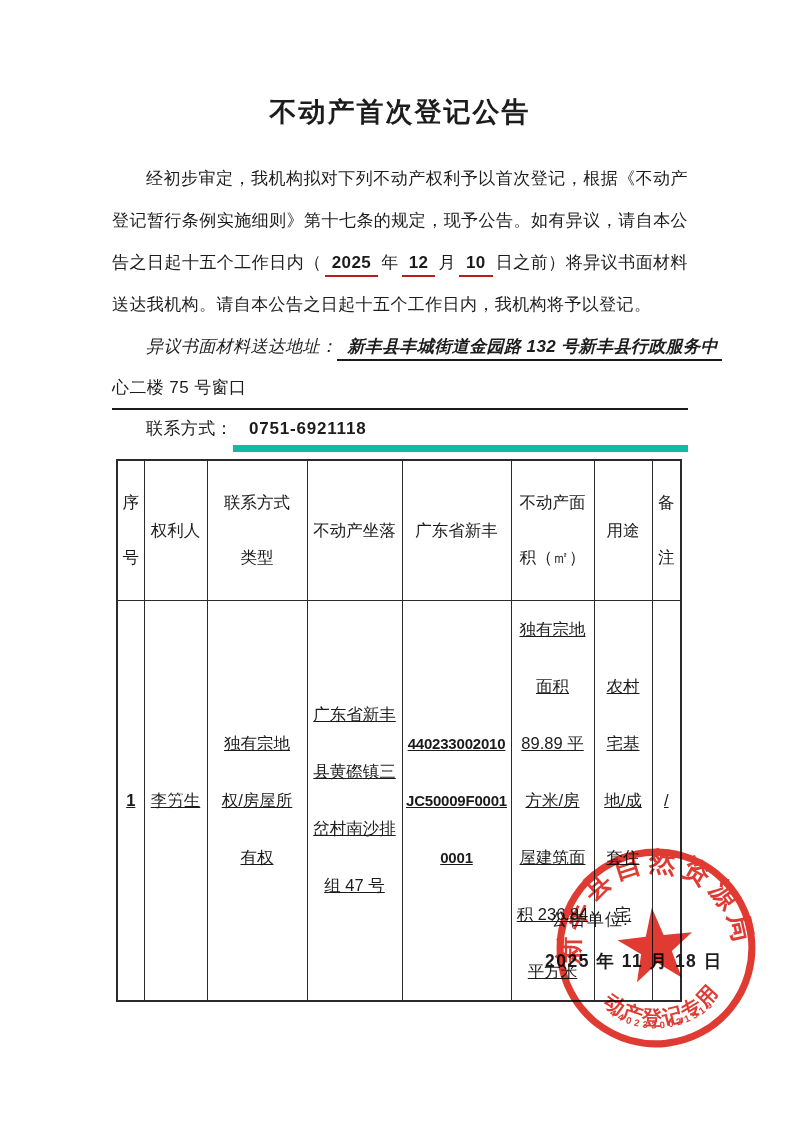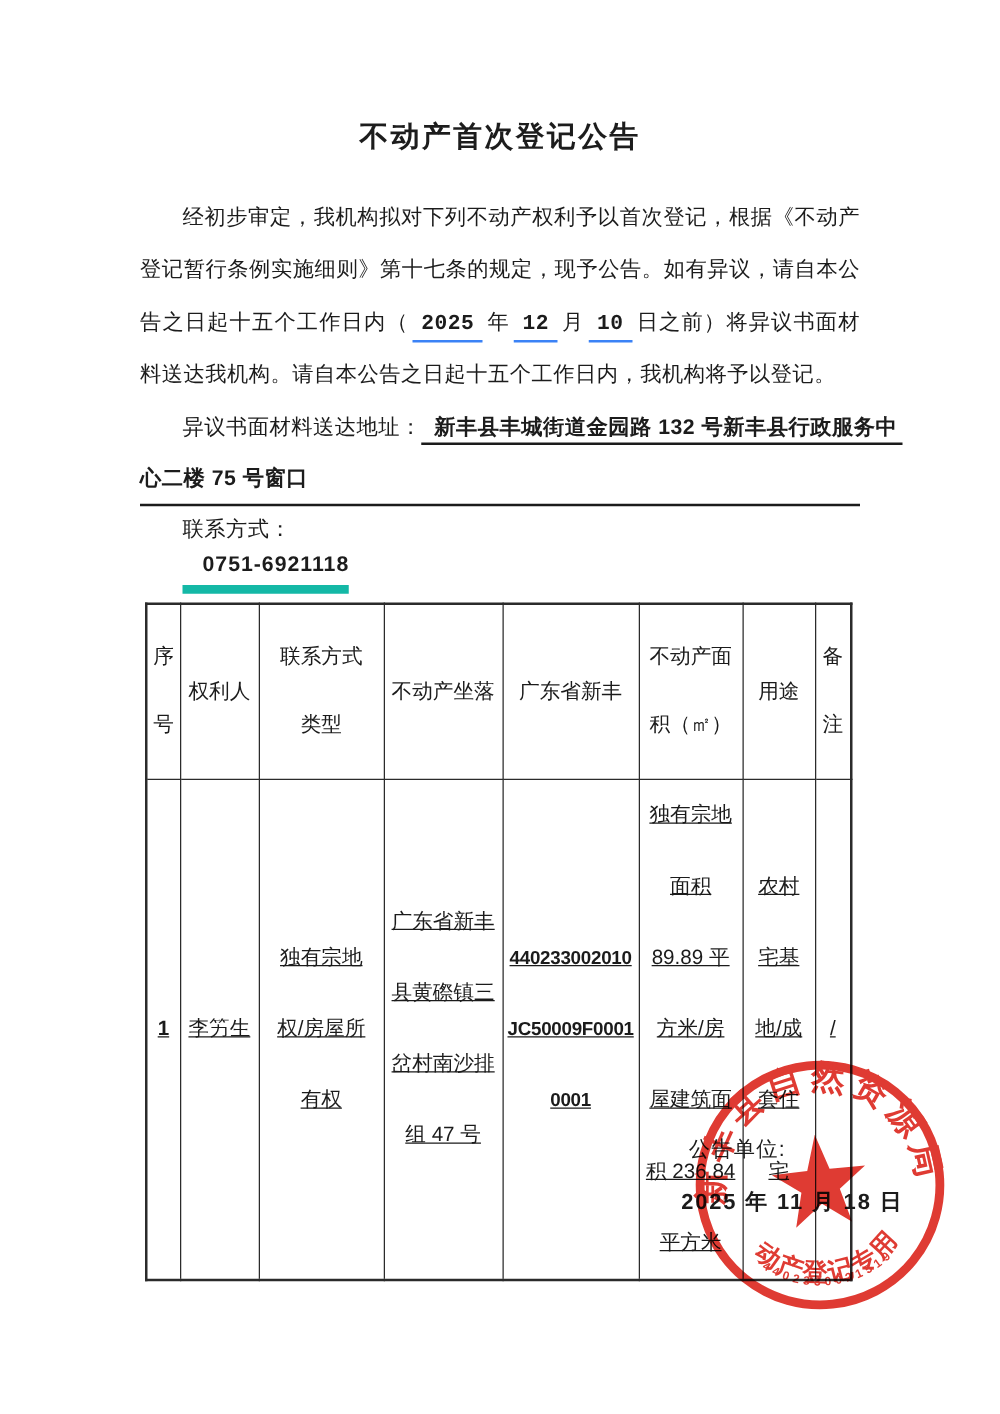--- a/index.html
+++ b/index.html
@@ -7,75 +7,74 @@
   body {
     position: relative;
     font-family: "Liberation Sans", "DejaVu Sans", sans-serif;
     color: #1c1c1c;
   }
   .doc { padding: 0 112px; }
 
   .title {
     margin-top: 94px;
     text-align: center;
-    font-size: 23px;
+    font-size: 27px;
     font-weight: 700;
     letter-spacing: 2px;
   }
 
   .para {
     margin-top: 28px;
     font-size: 17px;
     line-height: 42px;
     text-align: justify;
     text-indent: 34px;
     letter-spacing: 0.4px;
   }
   .blank {
     display: inline-block;
     font-weight: 700;
-    border-bottom: 2px solid #3b82f6;
+    border-bottom: 2px solid #b91c1c;
     padding: 0 7px 1px 7px;
     margin: 0 3px;
     line-height: 22px;
     text-indent: 0;
-    font-family: Liberation Mono, monospace;
   }
   .addr-line1 {
     font-size: 17px;
     line-height: 42px;
     text-indent: 34px;
     letter-spacing: 0.4px;
     white-space: nowrap;
+    font-style: italic;
   }
   .addr-line1 .u-val {
     display: inline-block;
     font-weight: 700;
     border-bottom: 2px solid #1b1b1b;
     padding: 0 4px 1px 10px;
     line-height: 22px;
     text-indent: 0;
   }
   .addr-line2 {
     font-size: 17px;
-    font-weight: 700;
+    font-weight: 400;
     line-height: 40px;
     border-bottom: 2px solid #1b1b1b;
     letter-spacing: 0.4px;
     width: 100%;
   }
   .contact-row {
     display: flex;
     align-items: baseline;
     margin-top: 5px;
     font-size: 17px;
     line-height: 28px;
     padding-left: 34px;
     letter-spacing: 0.4px;
-    flex-direction: column;
   }
   .contact-row .u-val {
     flex: 1;
     font-weight: 700;
     border-bottom: 7px solid #14b8a6;
     padding: 0 0 2px 16px;
     letter-spacing: 0.8px;
   }
 
   table.notice-table {

